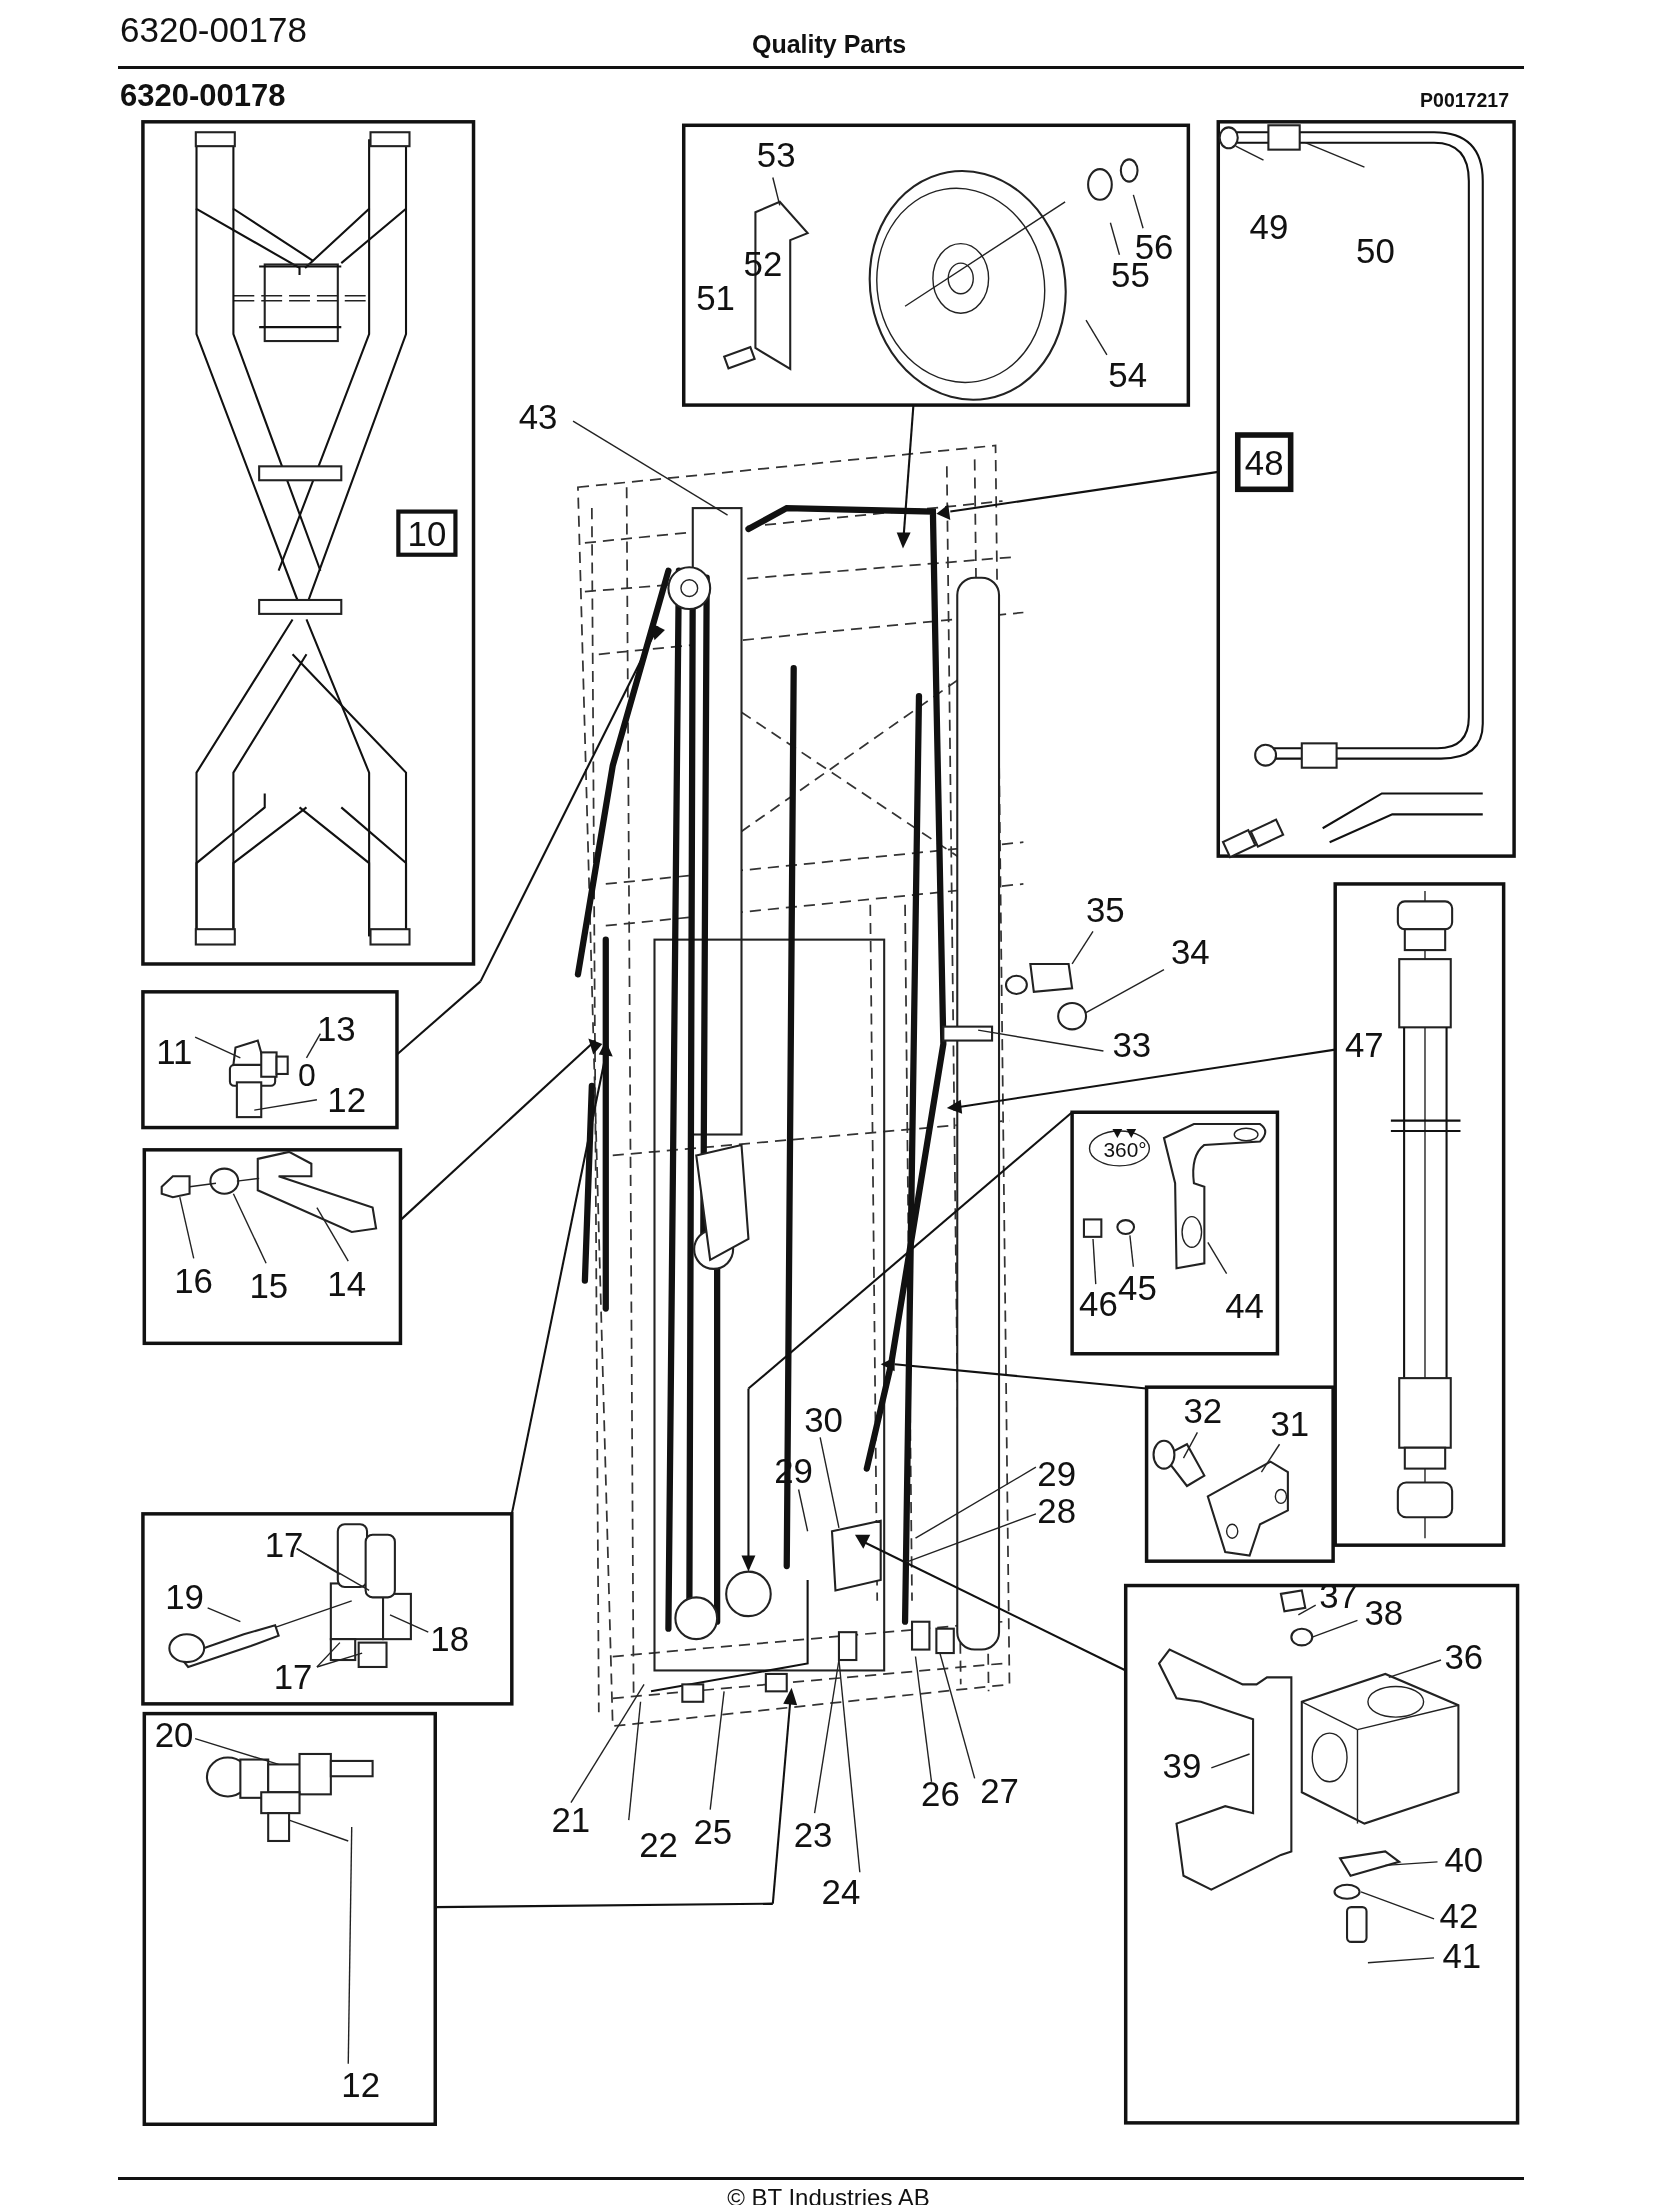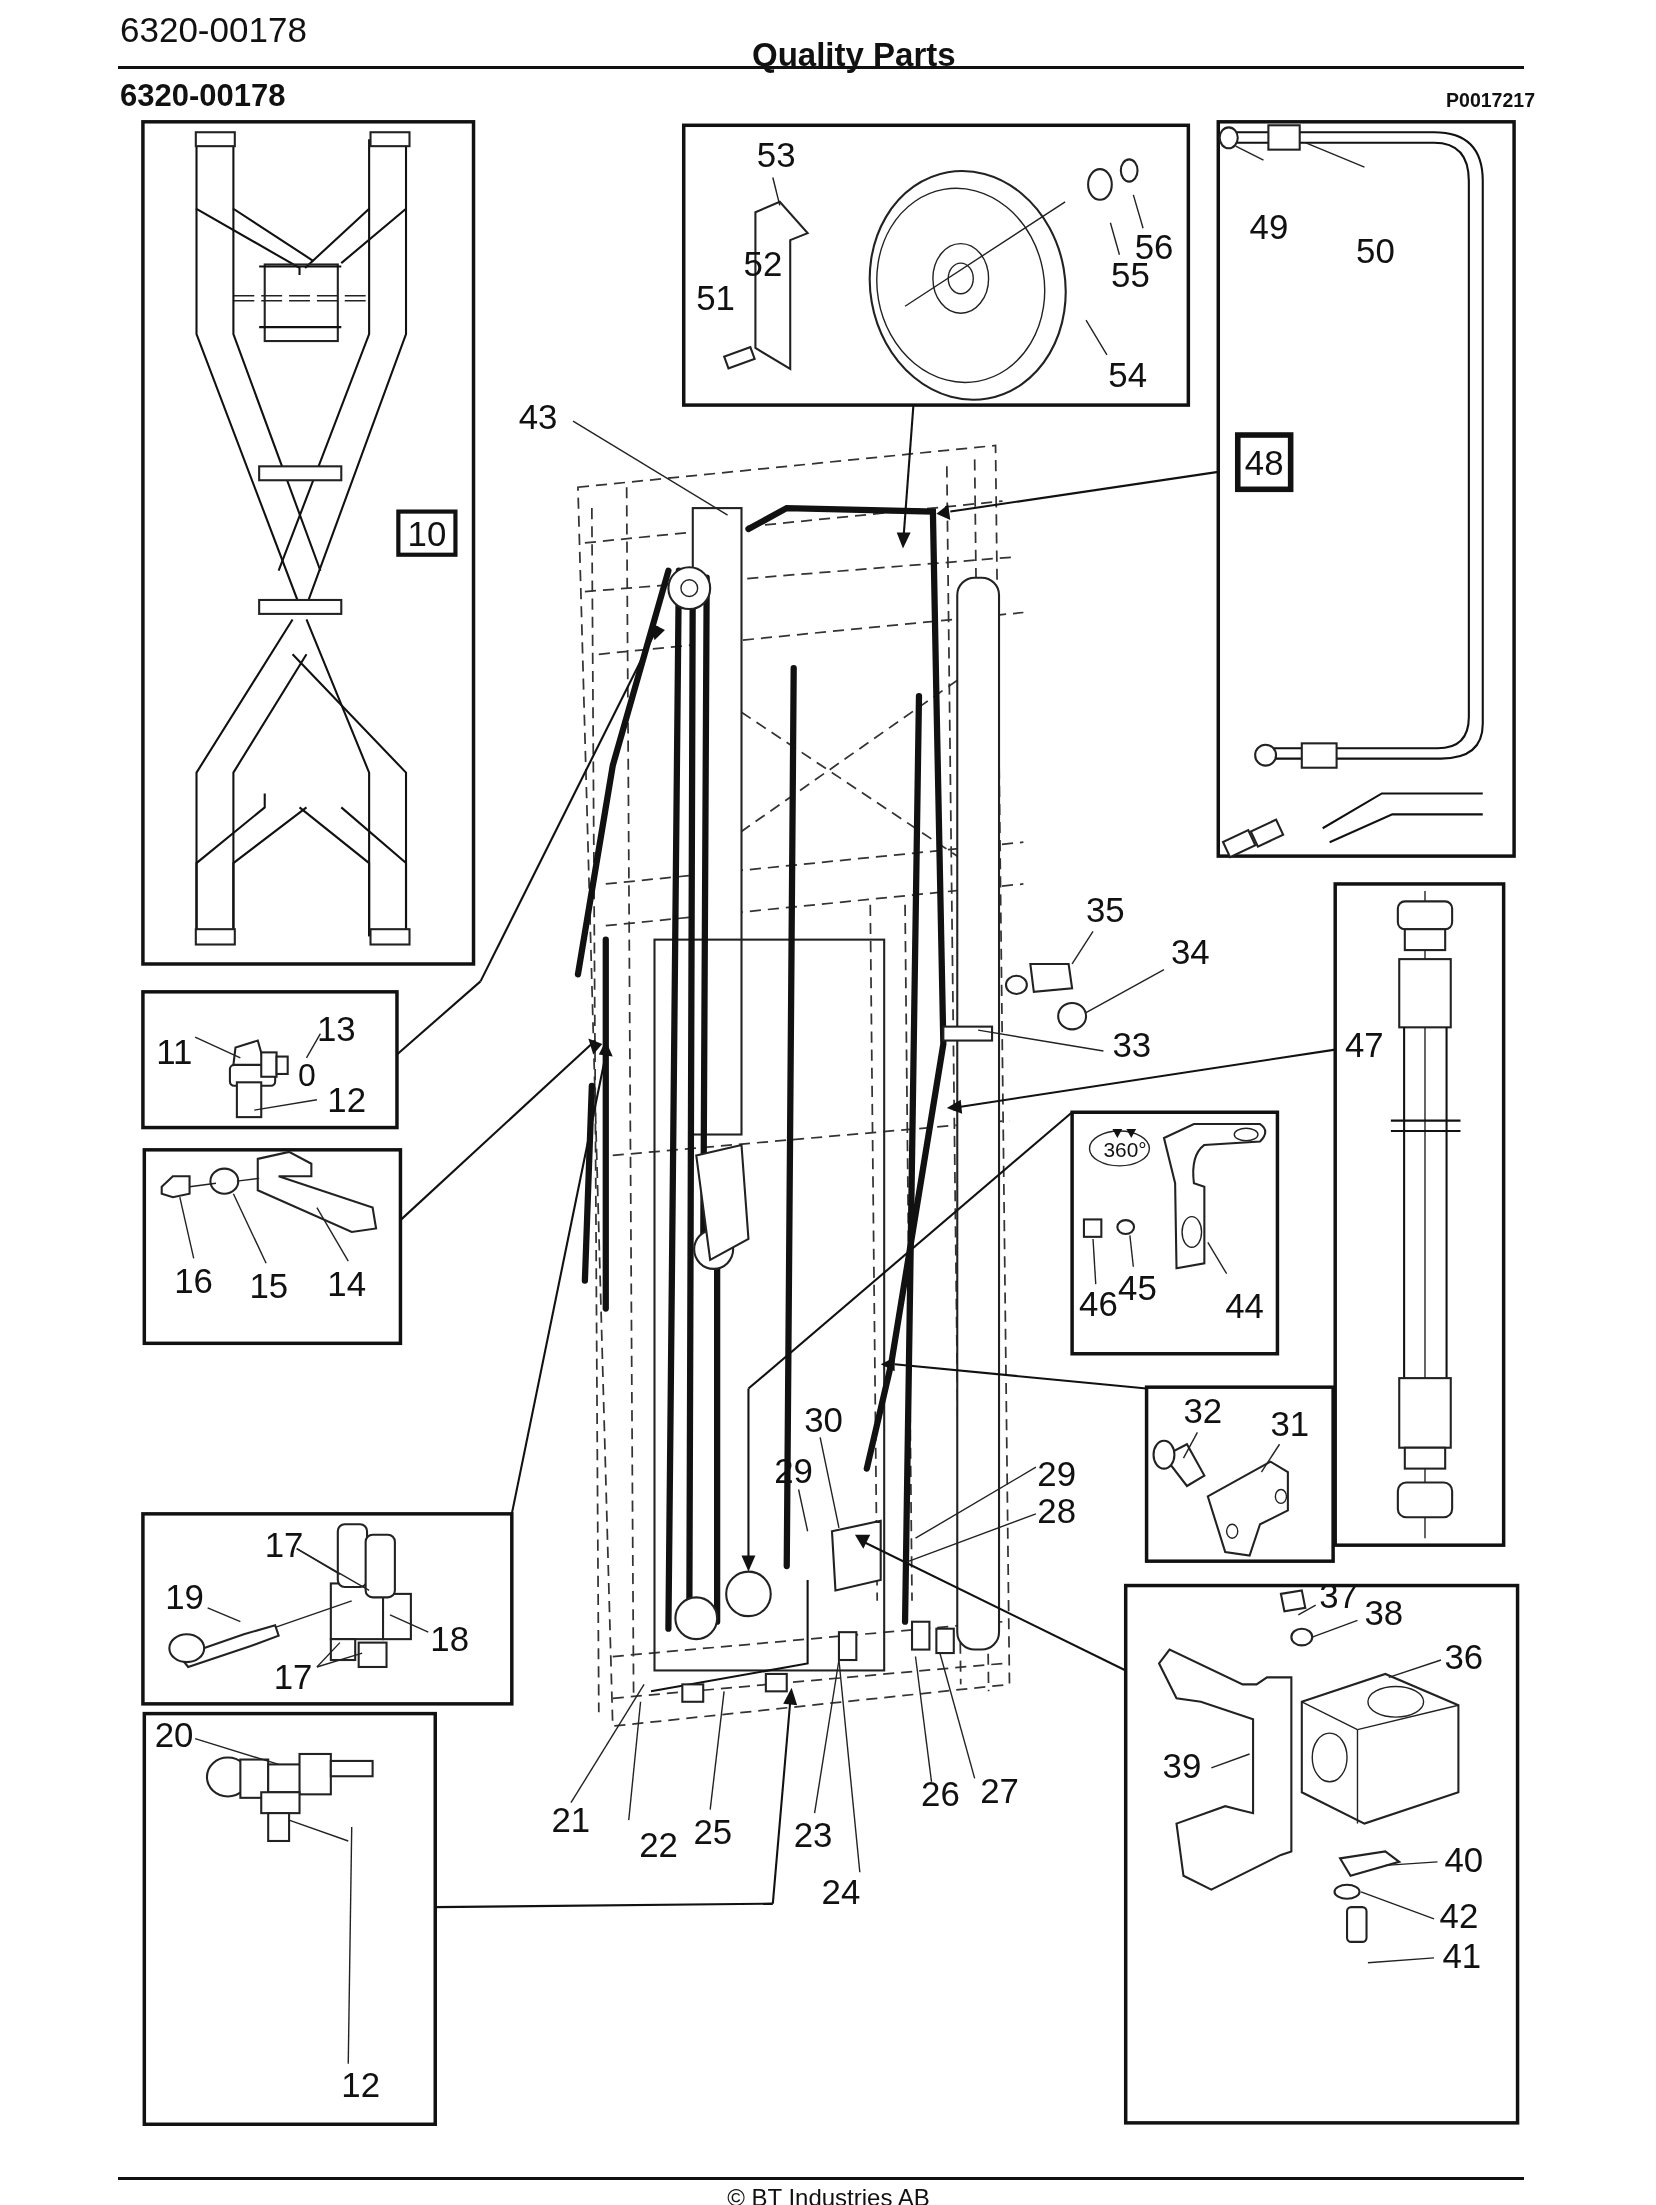--- a/index.html
+++ b/index.html
@@ -1,22 +1,22 @@
 <!DOCTYPE html>
 <html style="font-size:11px"><head>
 <meta charset="utf-8">
 <style>
   html, body { margin: 0; padding: 0; background: #ffffff; }
   body { width: 1657px; height: 2205px; position: relative; overflow: hidden;
          font-family: "Liberation Sans", sans-serif; color: #111; }
   .hdr-code { position: absolute; left: 120px; top: 9.7px; font-size: 35px; font-weight: normal; letter-spacing: 0px; }
-  .hdr-title { position: absolute; left: 752px; top: 36px; font-size: 33px; font-weight: bold; }
+  .hdr-title { position: absolute; left: 752px; top: 30px; font-size: 25px; font-weight: bold; }
   .rule { position: absolute; left: 118px; width: 1406px; height: 2.8px; background: #111; }
   .sub-code { position: absolute; left: 120px; top: 78px; font-size: 31px; font-weight: bold; }
-  .sub-ref { position: absolute; right: 122px; top: 89px; font-size: 19.5px; font-weight: bold; }
+  .sub-ref { position: absolute; right: 148px; top: 89px; font-size: 19.5px; font-weight: bold; }
   .footer { position: absolute; left: 0; width: 1657px; top: 2184px; text-align: center; font-size: 24px; }
   svg#diagram { position: absolute; left: 0; top: 0; }
   .lbl { font-family: "Liberation Sans", sans-serif; font-size: 50px; fill: #111; }
   .boxlbl { font-family: "Liberation Sans", sans-serif; font-size: 50px; fill: #111; }
   .small { font-family: "Liberation Sans", sans-serif; font-size: 30px; fill: #111; }
   .panel { fill: #fff; stroke: #111; stroke-width: 5; }
   .ln { stroke: #111; stroke-width: 3; fill: none; }
   .thin { stroke: #222; stroke-width: 2; fill: none; }
   .thick { stroke: #111; stroke-width: 9; fill: none; stroke-linecap: round; }
   .dash { stroke: #333; stroke-width: 2.5; fill: none; stroke-dasharray: 16 10; }

